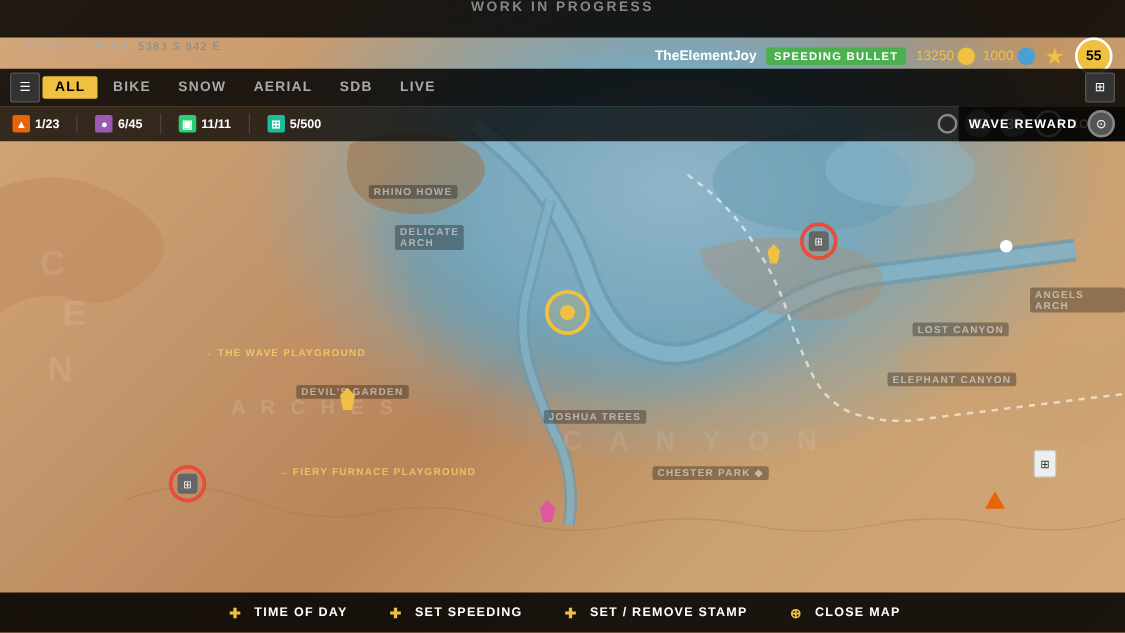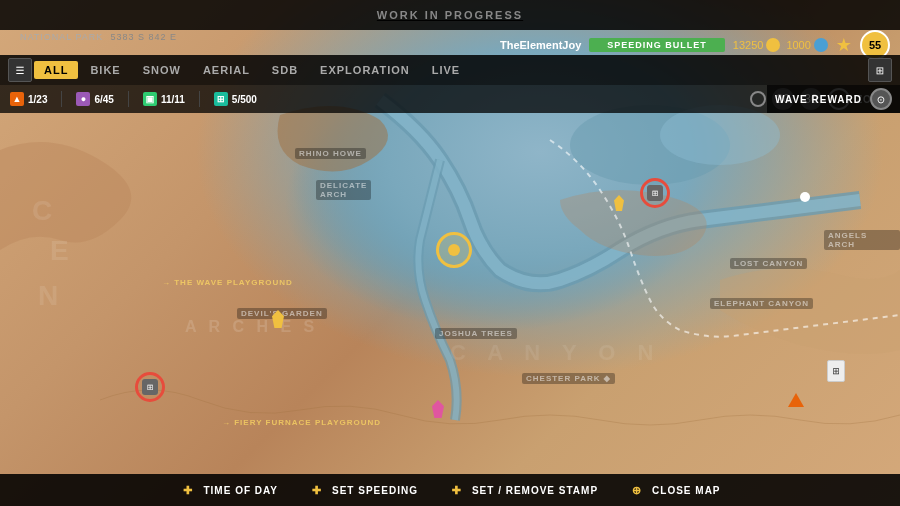--- a/index.html
+++ b/index.html
@@ -32,24 +32,23 @@
         linear-gradient(135deg, #d4a87a 0%, #c4956a 30%, #b8845a 50%, #c9a070 70%, #d4a87a 100%);
     }
 
     
     #top-bar {
       position: absolute;
       top: 0; left: 0; right: 0;
       height: 30px;
       background: rgba(0,0,0,0.85);
       display: flex;
-      align-items: center;
+      align-items: flex-start;
       justify-content: center;
       z-index: 100;
-      text-decoration: underline;
     }
 
     #work-in-progress {
       color: #888;
       font-size: 11px;
       font-weight: bold;
       letter-spacing: 2px;
       text-transform: uppercase;
     }
 
@@ -95,21 +94,21 @@
       color: #fff;
       font-size: 11px;
       font-weight: bold;
     }
 
     #challenge-badge {
       background: #4caf50;
       color: #fff;
       font-size: 9px;
       font-weight: bold;
-      padding: 2px 18px;
+      padding: 2px 6px;
       border-radius: 2px;
       letter-spacing: 1px;
     }
 
     #currency-info {
       display: flex;
       align-items: center;
       gap: 6px;
     }
 
@@ -469,21 +468,21 @@
   <div class="map-label-sm" style="left:316px;top:180px;">DELICATE<br>ARCH</div>
   <div class="map-label-sm" style="left:295px;top:148px;">RHINO HOWE</div>
   <div class="map-label-sm" style="left:730px;top:258px;">LOST CANYON</div>
   <div class="map-label-sm" style="left:824px;top:230px;">ANGELS ARCH</div>
   <div class="map-label-sm" style="left:710px;top:298px;">ELEPHANT CANYON</div>
   <div class="map-label-sm" style="left:435px;top:328px;">JOSHUA TREES</div>
   <div class="map-label-sm" style="left:522px;top:373px;">CHESTER PARK ◆</div>
   <div class="map-label-sm" style="left:237px;top:308px;">DEVIL'S GARDEN</div>
 
   <div class="map-sublabel" style="left:162px;top:278px;">→ THE WAVE PLAYGROUND</div>
-  <div class="map-sublabel" style="left:222px;top:373px;margin-top:45px;">→ FIERY FURNACE PLAYGROUND</div>
+  <div class="map-sublabel" style="left:222px;top:373px;">→ FIERY FURNACE PLAYGROUND</div>
 
   <div class="marker" style="left:135px;top:372px;">
     <div class="marker-circle-red">
       <div class="marker-inner">⊞</div>
     </div>
   </div>
 
   <div class="marker" style="left:640px;top:178px;">
     <div class="marker-circle-red">
       <div class="marker-inner">⊞</div>
@@ -548,21 +547,20 @@
   <div id="xp-badge">55</div>
 </div>
 
 <div id="nav-bar">
   <div class="nav-icon-btn">☰</div>
   <div class="nav-tab active">ALL</div>
   <div class="nav-tab">BIKE</div>
   <div class="nav-tab">SNOW</div>
   <div class="nav-tab">AERIAL</div>
   <div class="nav-tab">SDB</div>
-  <div class="nav-tab">EXPLORATION</div>
   <div class="nav-tab">LIVE</div>
   <div class="nav-spacer"></div>
   <div class="nav-icon-btn">⊞</div>
 </div>
 
 <div id="filters-bar">
   <div class="filter-item">
     <div class="filter-icon fi-orange">▲</div>
     <span>1/23</span>
   </div>

